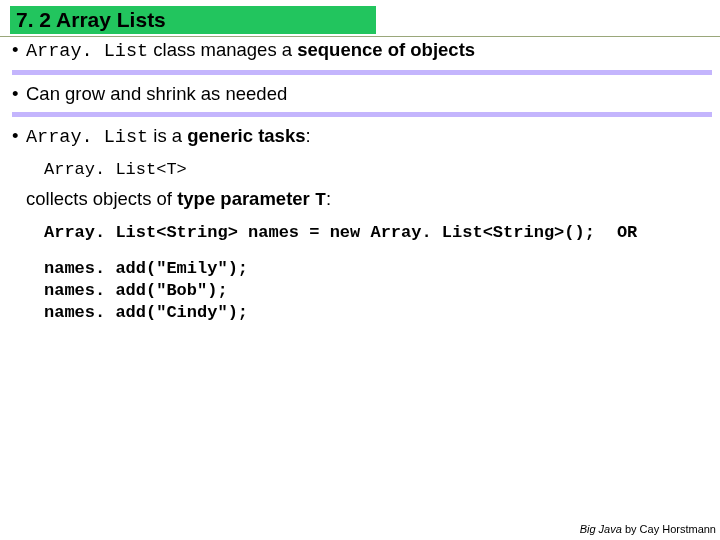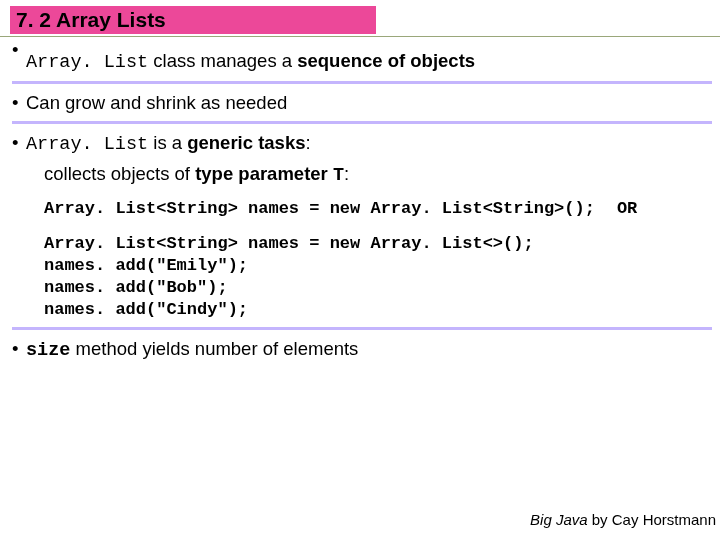--- a/index.html
+++ b/index.html
@@ -17,76 +17,75 @@
     border-top: 1px solid #9aa77a;
     position: absolute;
     top: 36px;
     left: 0;
     right: 0;
   }
   .heading-bar {
     position: absolute;
     top: 6px;
     left: 10px;
-    background: #ec4899;
+    background: #22c55e;
     padding: 2px 210px 2px 6px;
     font-weight: bold;
     font-size: 21px;
     font-family: Verdana, Arial, sans-serif;
   }
   .content {
     position: absolute;
     top: 36px;
     left: 12px;
     right: 8px;
   }
   ul.top { list-style: none; }
   ul.top > li {
     padding: 7px 0 7px 14px;
-    border-top: 3px solid #c4b5fd;
+    border-top: 5px solid #c4b5fd;
     font-size: 18.5px;
     line-height: 1.25;
     position: relative;
   }
-  ul.top > li:first-child { border-top: none; padding-top: 13px; }
+  ul.top > li:first-child { border-top: none; padding-top: 2px; }
   ul.top > li::before {
     content: "•";
     position: absolute;
     left: 0;
     top: 7px;
   }
   ul.top > li:first-child::before { top: 2px; }
   .mono { font-family: "Courier New", Courier, monospace; }
   .bold { font-weight: bold; }
   .indented {
-    margin-left: 18px;
     margin-top: 6px;
     font-size: 18.5px;
     line-height: 1.25;
   }
   .code-block {
     margin-left: 18px;
     margin-top: 10px;
     font-family: "Courier New", Courier, monospace;
     font-size: 17px;
     line-height: 1.28;
   }
   .code-block.bold { font-weight: bold; }
   .or-span {
     font-family: "Courier New", Courier, monospace;
     font-weight: bold;
     margin-left: 22px;
     margin-top: 13px;
   }
   .footer {
     position: absolute;
-    bottom: 11px;
+    bottom: 4px;
     right: 4px;
     text-align: left;
-    font-size: 15px;
+    font-size: 11px;
     line-height: 1.2;
   }
   .footer .line1 .italic { font-style: italic; }
 </style>
 </head>
 <body>
 
 <div class="hr-top"></div>
 
 <div class="heading-bar">
@@ -101,40 +100,39 @@
     </li>
 
     <li>
       <span>Can grow and shrink as needed</span>
     </li>
 
 
     <li>
       <span class="mono">Array. List</span><span> is a </span><span class="bold">generic tasks</span><span>:</span>
 
+      <div class="code-block">
+        <span>Array. List&lt;T&gt;</span>
+      </div>
 
       <div class="indented">
         <span>collects objects of </span><span class="bold">type parameter </span><span class="mono bold">T</span><span>:</span>
       </div>
 
       <div class="code-block bold">
         <span>Array. List&lt;String&gt; names = new Array. List&lt;String&gt;();</span><span class="or-span">OR</span>
       </div>
 
       <div class="code-block bold" style="margin-top:14px">
-        <div>Array. List&lt;String&gt; names = new Array. List&lt;&gt;();</div>
         <div>names. add("Emily");</div>
         <div>names. add("Bob");</div>
         <div>names. add("Cindy");</div>
       </div>
     </li>
 
-    <li>
-      <span class="mono bold">size</span><span> method yields number of elements</span>
-    </li>
 
   </ul>
 </div>
 
 <div class="footer">
   <div class="line1">
     <span class="italic">Big Java</span><span> by Cay Horstmann</span>
   </div>
 </div>
 

